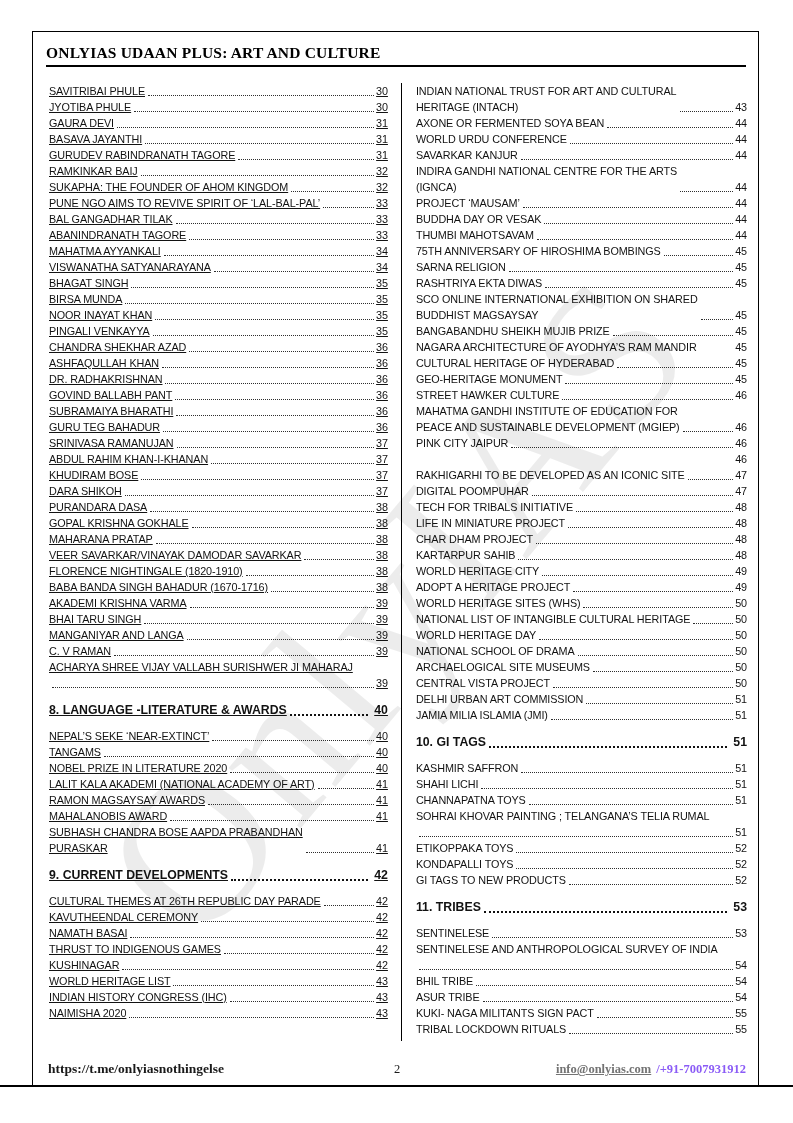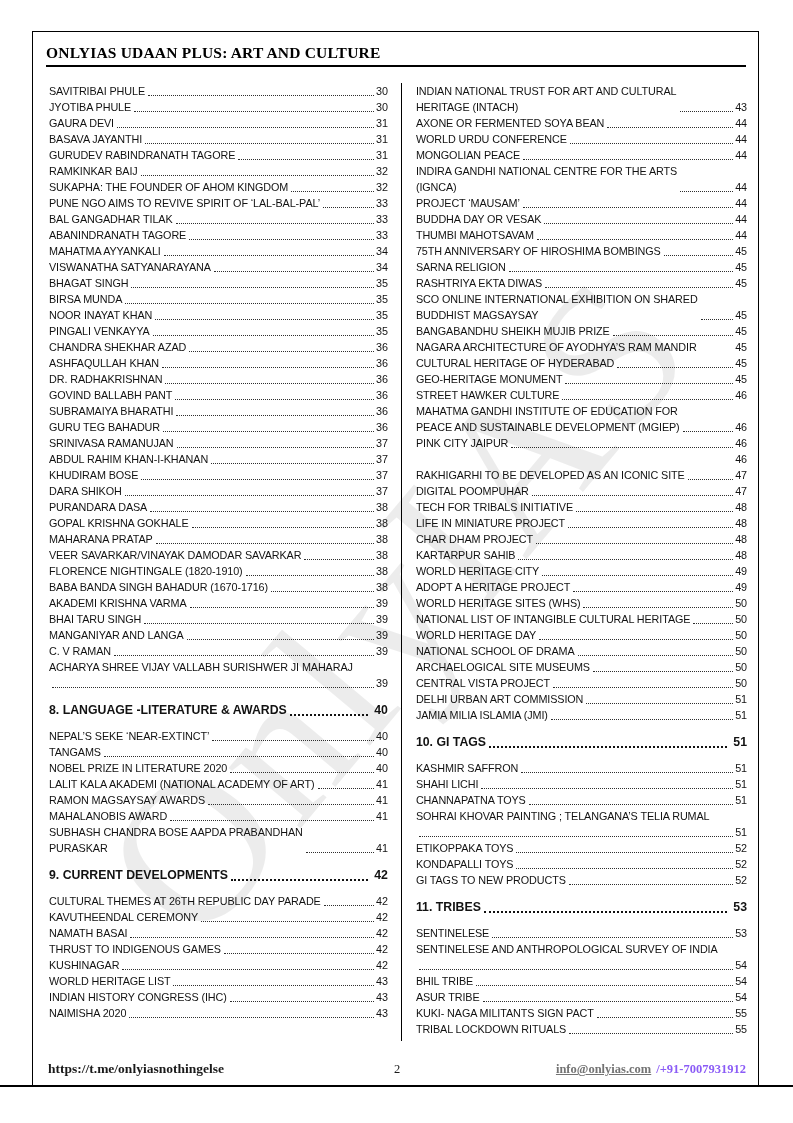--- a/index.html
+++ b/index.html
@@ -25,21 +25,21 @@
   .header{padding:13px 13px 0 14px;}
   .page-title{
     font-family:"Liberation Serif",serif;font-weight:700;font-size:15.5px;
     letter-spacing:.2px;color:#000;
   }
   .header-rule{margin:3px 13px 0 14px;border:none;border-top:2.2px solid #000;height:0;}
   .cols{
     display:flex;margin-top:16px;height:958px;overflow:hidden;box-sizing:border-box;
   }
   .col{box-sizing:border-box;}
-  .col-left{width:376px;padding:0 13px 0 17px;border-right:1.3px solid #000;}
+  .col-left{width:376px;padding:0 13px 0 17px;border-right:1.3px solid #000;text-decoration:underline;}
   .col-right{width:363px;padding:0 12px 0 14px;}
   .toc-row{
     display:flex;align-items:flex-end;font-size:10.8px;line-height:16px;
     letter-spacing:-0.1px;color:#121212;
   }
   .toc-row.wrap{flex-wrap:wrap;}
   .toc-row.wrap .toc-label{flex:0 0 100%;}
   .toc-label{white-space:pre-line;}
   .dots{
     flex:1 1 auto;min-width:8px;margin:0 2px 3px 3px;
@@ -362,21 +362,21 @@
           <span class="toc-label">AXONE OR FERMENTED SOYA BEAN</span>
           <span class="dots"></span>
           <span class="pg">44</span>
         </div>
         <div class="toc-row">
           <span class="toc-label">WORLD URDU CONFERENCE</span>
           <span class="dots"></span>
           <span class="pg">44</span>
         </div>
         <div class="toc-row">
-          <span class="toc-label">MONGOLIAN PEACE</span>
+          <span class="toc-label">SAVARKAR KANJUR</span>
           <span class="dots"></span>
           <span class="pg">44</span>
         </div>
         <div class="toc-row">
           <span class="toc-label">INDIRA GANDHI NATIONAL CENTRE FOR THE ARTS
 (IGNCA)</span>
           <span class="dots"></span>
           <span class="pg">44</span>
         </div>
         <div class="toc-row">

